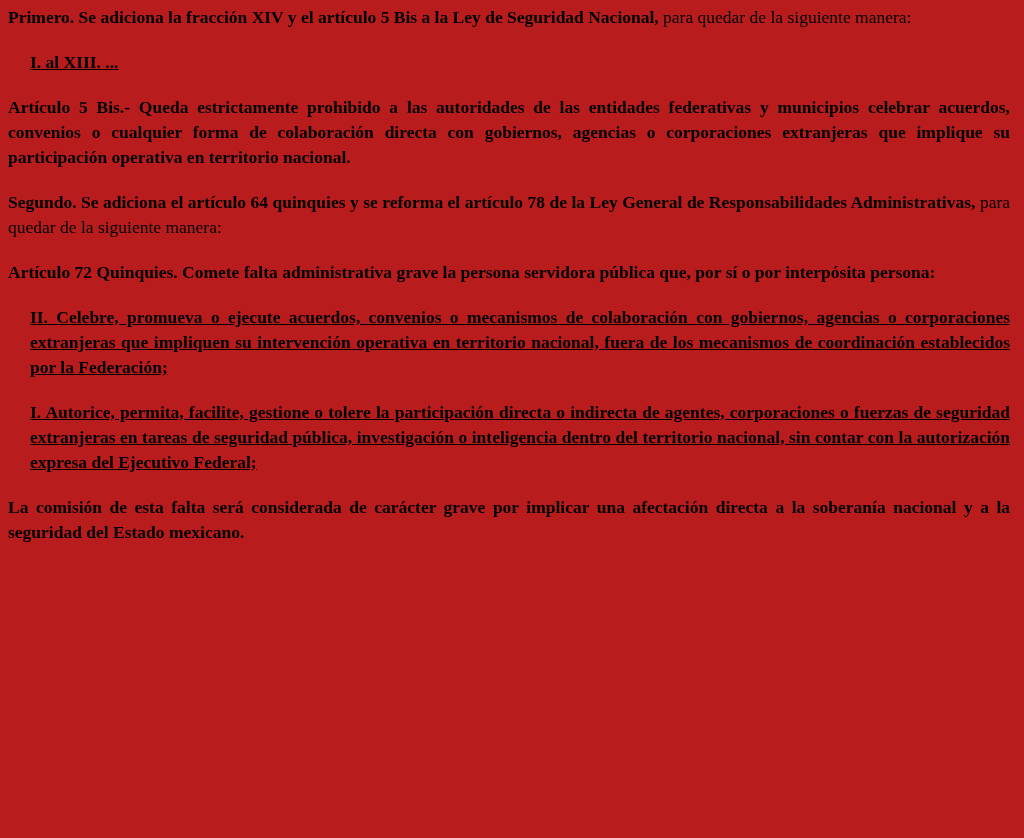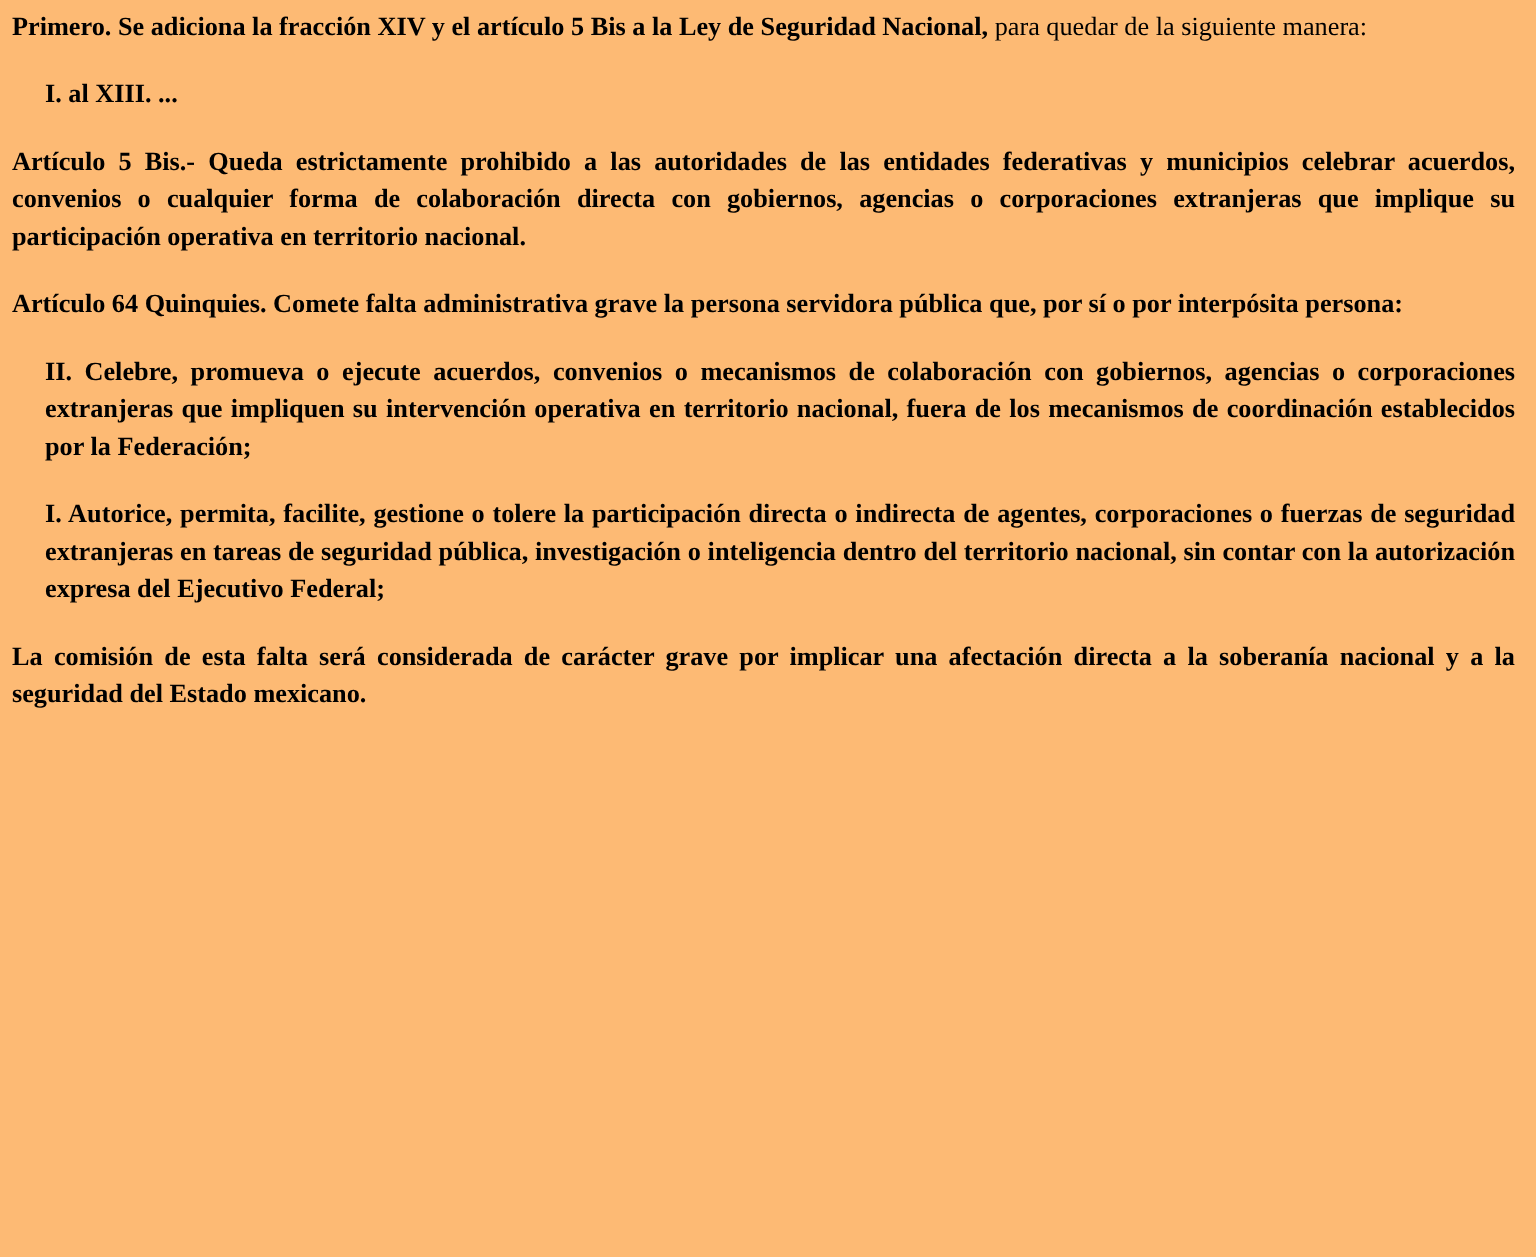--- a/index.html
+++ b/index.html
@@ -5,54 +5,56 @@
   html, body {
     margin: 0;
     padding: 0;
     background: #ffffff;
   }
   .page {
     position: relative;
     width: 1024px;
     height: 838px;
     box-sizing: border-box;
-    background: #fdba74;
+    background: #b91c1c;
     color: #000000;
     font-family: "Liberation Serif", "DejaVu Serif", serif;
     padding: 5px 14px 0 8px;
     overflow: hidden;
   }
   p.para {
     margin: 0 0 20px 0;
     font-size: 17.5px;
     line-height: 25px;
     text-align: justify;
   }
   p.para.indented {
     margin-left: 22px;
+    text-decoration: underline;
   }
   .b { font-weight: bold; }
   .r { font-weight: normal; }
 </style>
 </head>
 <body>
 
 <div class="page">
 
   <p class="para"><span class="b">Primero. Se adiciona la fracción XIV y el artículo 5 Bis a la Ley de Seguridad Nacional,</span><span class="r"> para quedar de la siguiente manera:</span></p>
 
 
   <p class="para indented"><span class="b">I. al XIII. ...</span></p>
 
 
   <p class="para"><span class="b">Artículo 5 Bis.- Queda estrictamente prohibido a las autoridades de las entidades federativas y municipios celebrar acuerdos, convenios o cualquier forma de colaboración directa con gobiernos, agencias o corporaciones extranjeras que implique su participación operativa en territorio nacional.</span></p>
 
 
+  <p class="para"><span class="b">Segundo. Se adiciona el artículo 64 quinquies y se reforma el artículo 78 de la Ley General de Responsabilidades Administrativas,</span><span class="r"> para quedar de la siguiente manera:</span></p>
 
-  <p class="para"><span class="b">Artículo 64 Quinquies. Comete falta administrativa grave la persona servidora pública que, por sí o por interpósita persona:</span></p>
+  <p class="para"><span class="b">Artículo 72 Quinquies. Comete falta administrativa grave la persona servidora pública que, por sí o por interpósita persona:</span></p>
 
   <p class="para indented"><span class="b">II. Celebre, promueva o ejecute acuerdos, convenios o mecanismos de colaboración con gobiernos, agencias o corporaciones extranjeras que impliquen su intervención operativa en territorio nacional, fuera de los mecanismos de coordinación establecidos por la Federación;</span></p>
 
   <p class="para indented"><span class="b">I. Autorice, permita, facilite, gestione o tolere la participación directa o indirecta de agentes, corporaciones o fuerzas de seguridad extranjeras en tareas de seguridad pública, investigación o inteligencia dentro del territorio nacional, sin contar con la autorización expresa del Ejecutivo Federal;</span></p>
 
 
   <p class="para"><span class="b">La comisión de esta falta será considerada de carácter grave por implicar una afectación directa a la soberanía nacional y a la seguridad del Estado mexicano.</span></p>
 
 </div>
 

